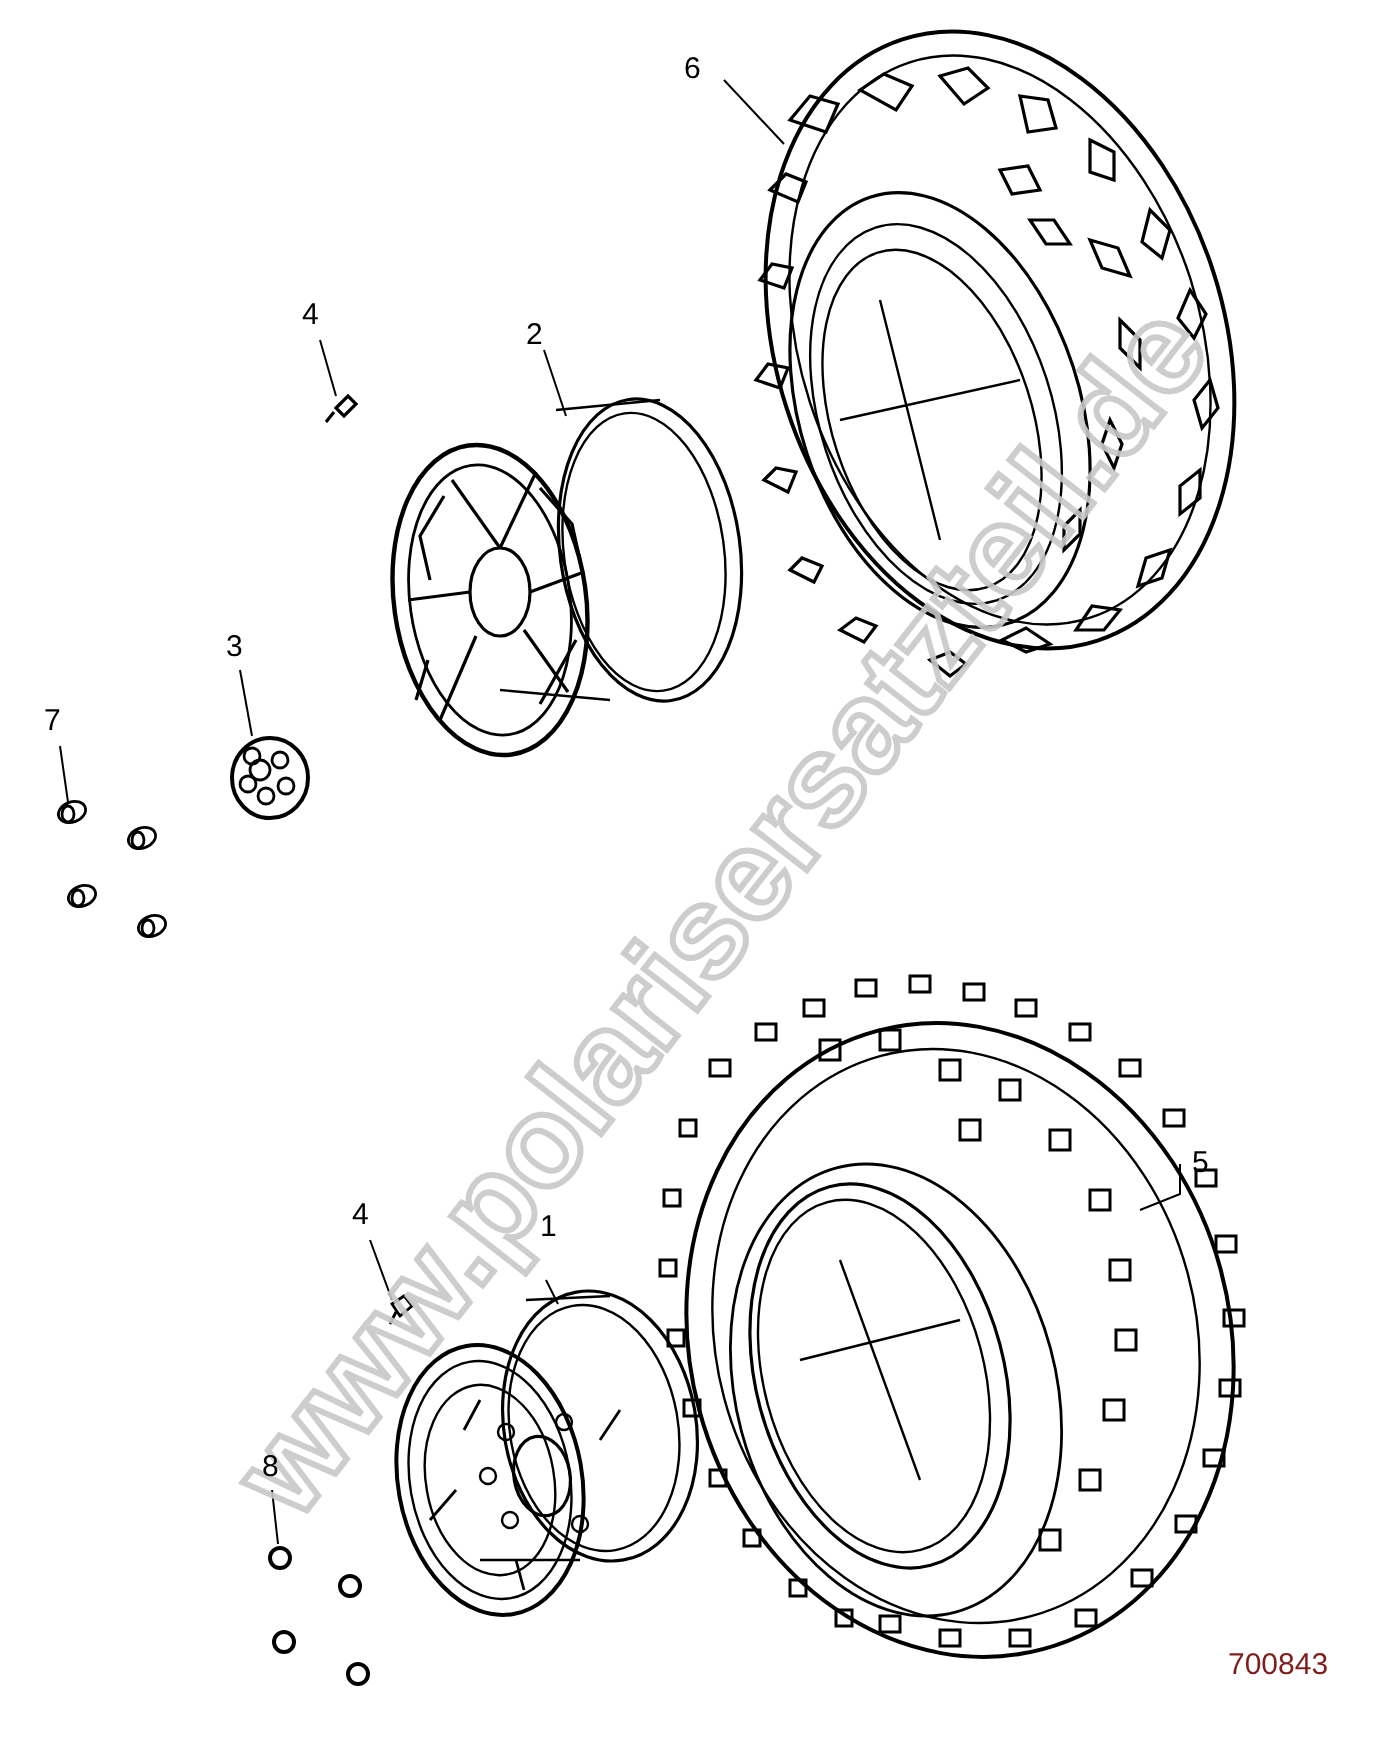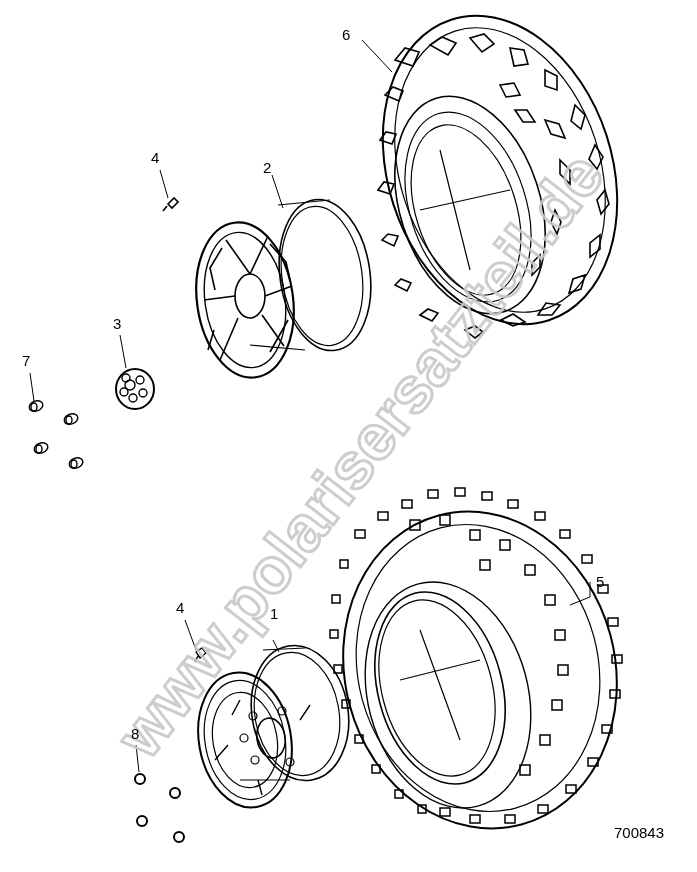--- a/index.html
+++ b/index.html
@@ -1,20 +1,20 @@
 <!DOCTYPE html>
 <html><head>
 <meta charset="utf-8">
 <style>
   html,body{margin:0;padding:0;background:#ffffff;}
   #stage{position:relative;width:697px;height:872px;overflow:hidden;background:#ffffff;font-family:"Liberation Sans",sans-serif;}
   svg.art{position:absolute;left:0;top:0;}
   .callout{position:absolute;font-size:15px;color:#000;line-height:1;}
   .copyright{position:absolute;left:62px;top:541px;font-size:15px;color:#000;}
-  .docnum{position:absolute;left:614px;top:824px;font-size:15px;color:#000000;}
+  .docnum{position:absolute;left:614px;top:824px;font-size:15px;color:#7f1d1d;}
   .watermark{position:absolute;left:-40px;top:418px;width:800px;text-align:center;font-size:64px;font-weight:bold;color:transparent;-webkit-text-stroke:3px #c8c8c8;transform:rotate(-52deg);transform-origin:50% 50%;white-space:nowrap;opacity:0.9;}
 </style>
 </head>
 <body>
 
 <div id="stage">
 
   <svg class="art" width="697" height="872" viewBox="0 0 697 872">
     <g fill="none" stroke="#000" stroke-width="1.2">
 

